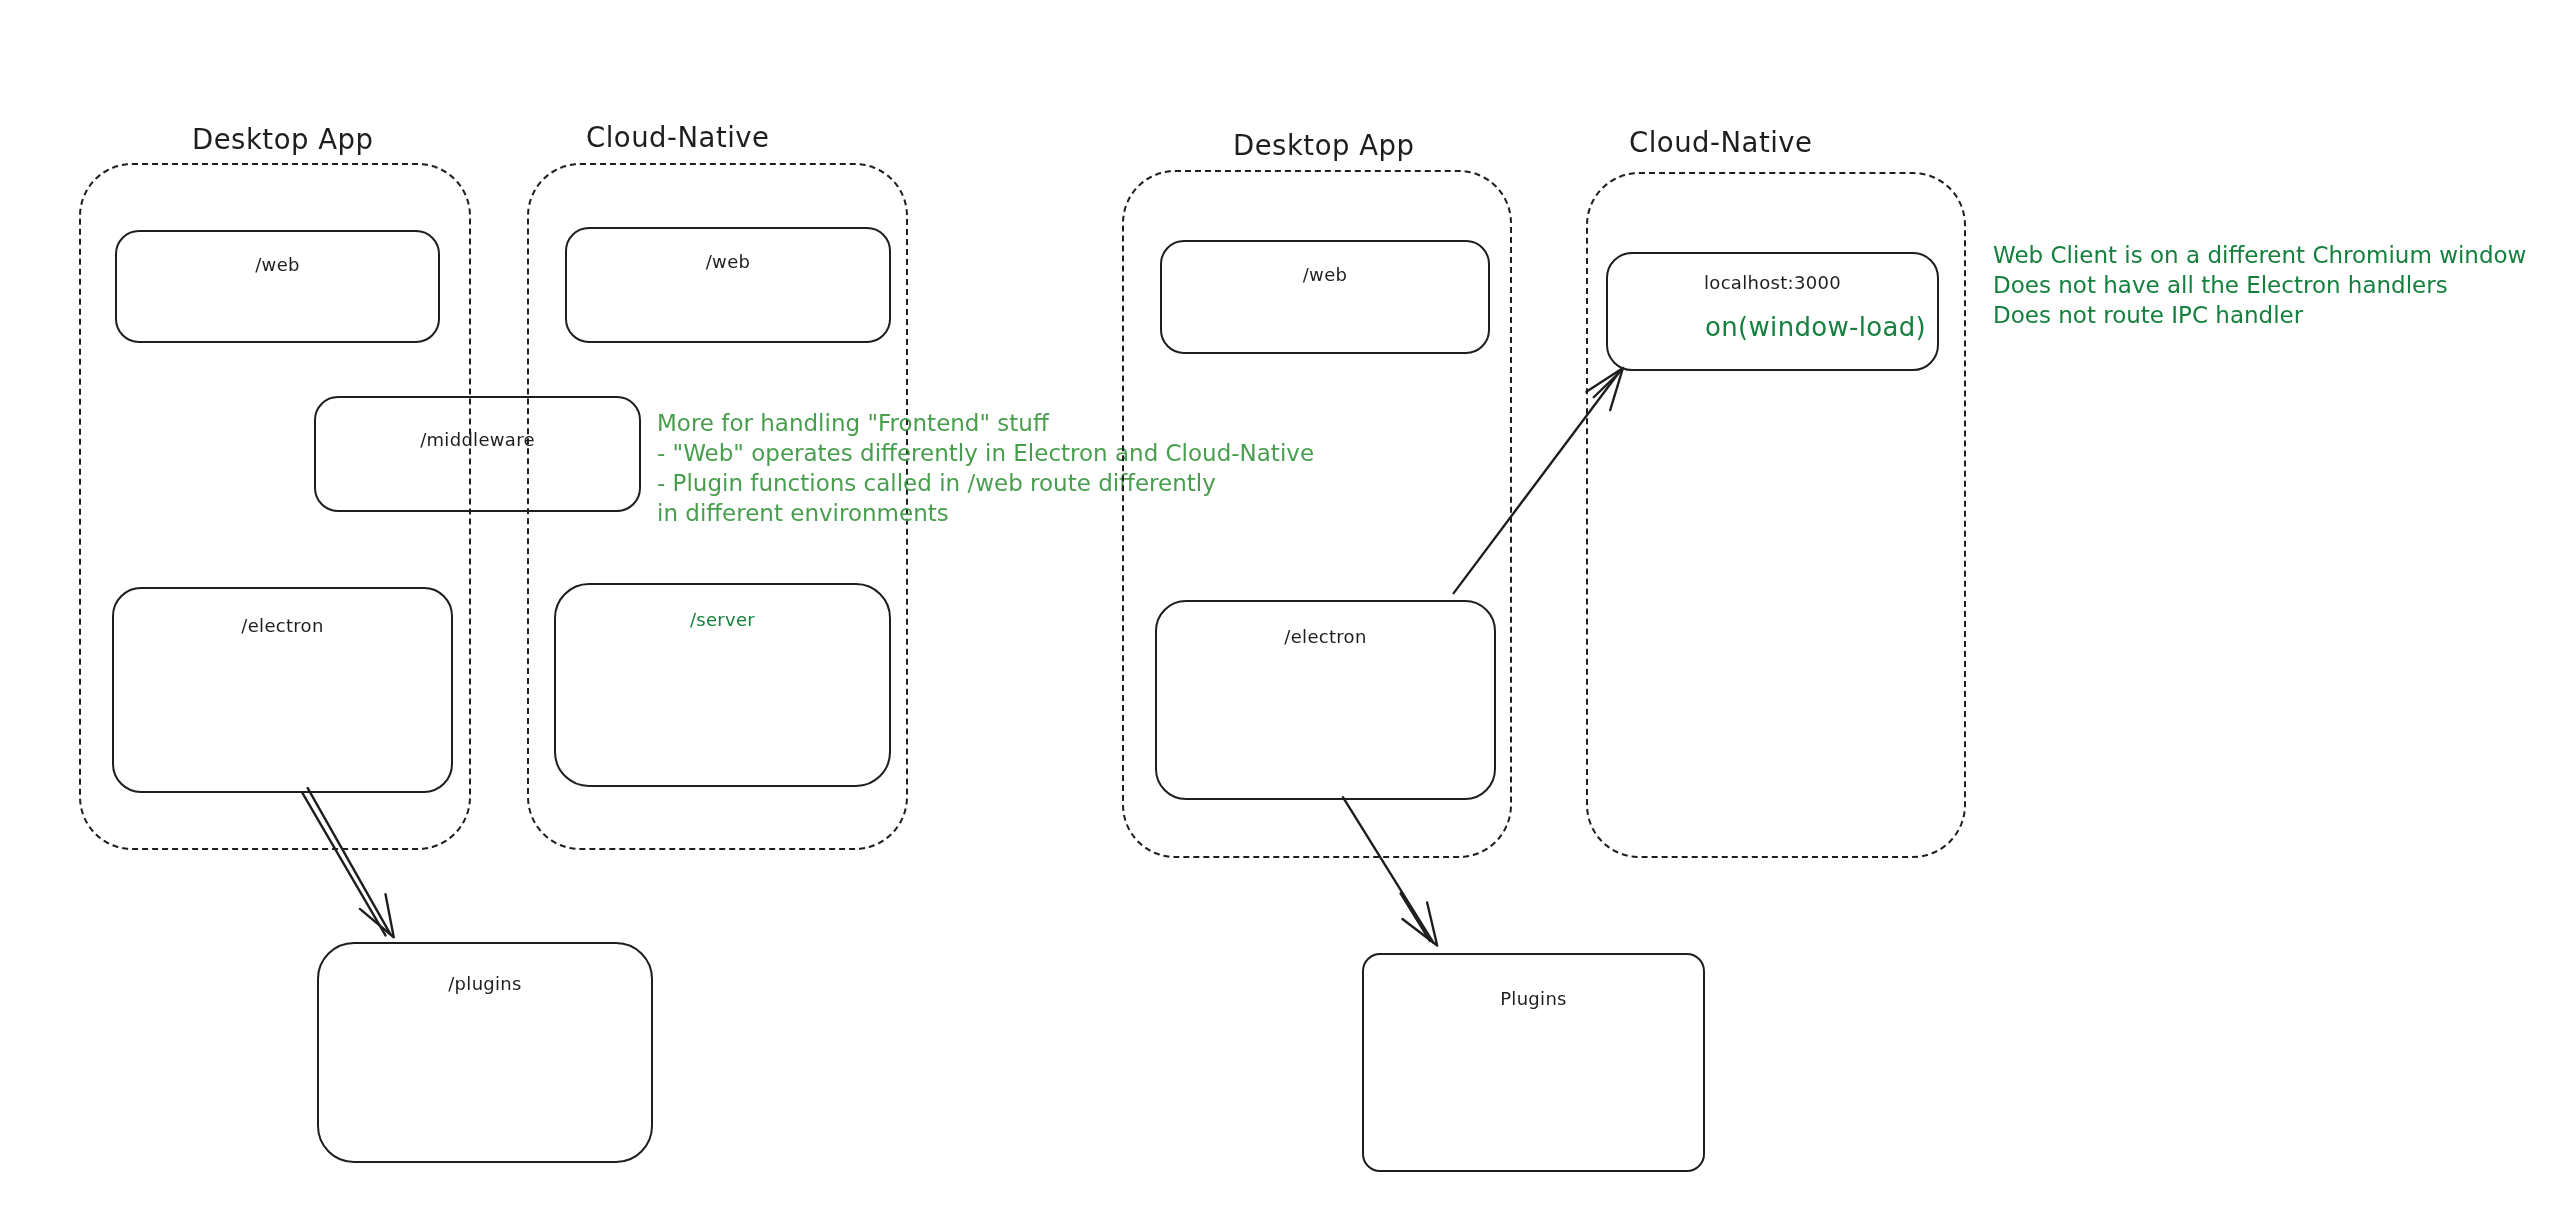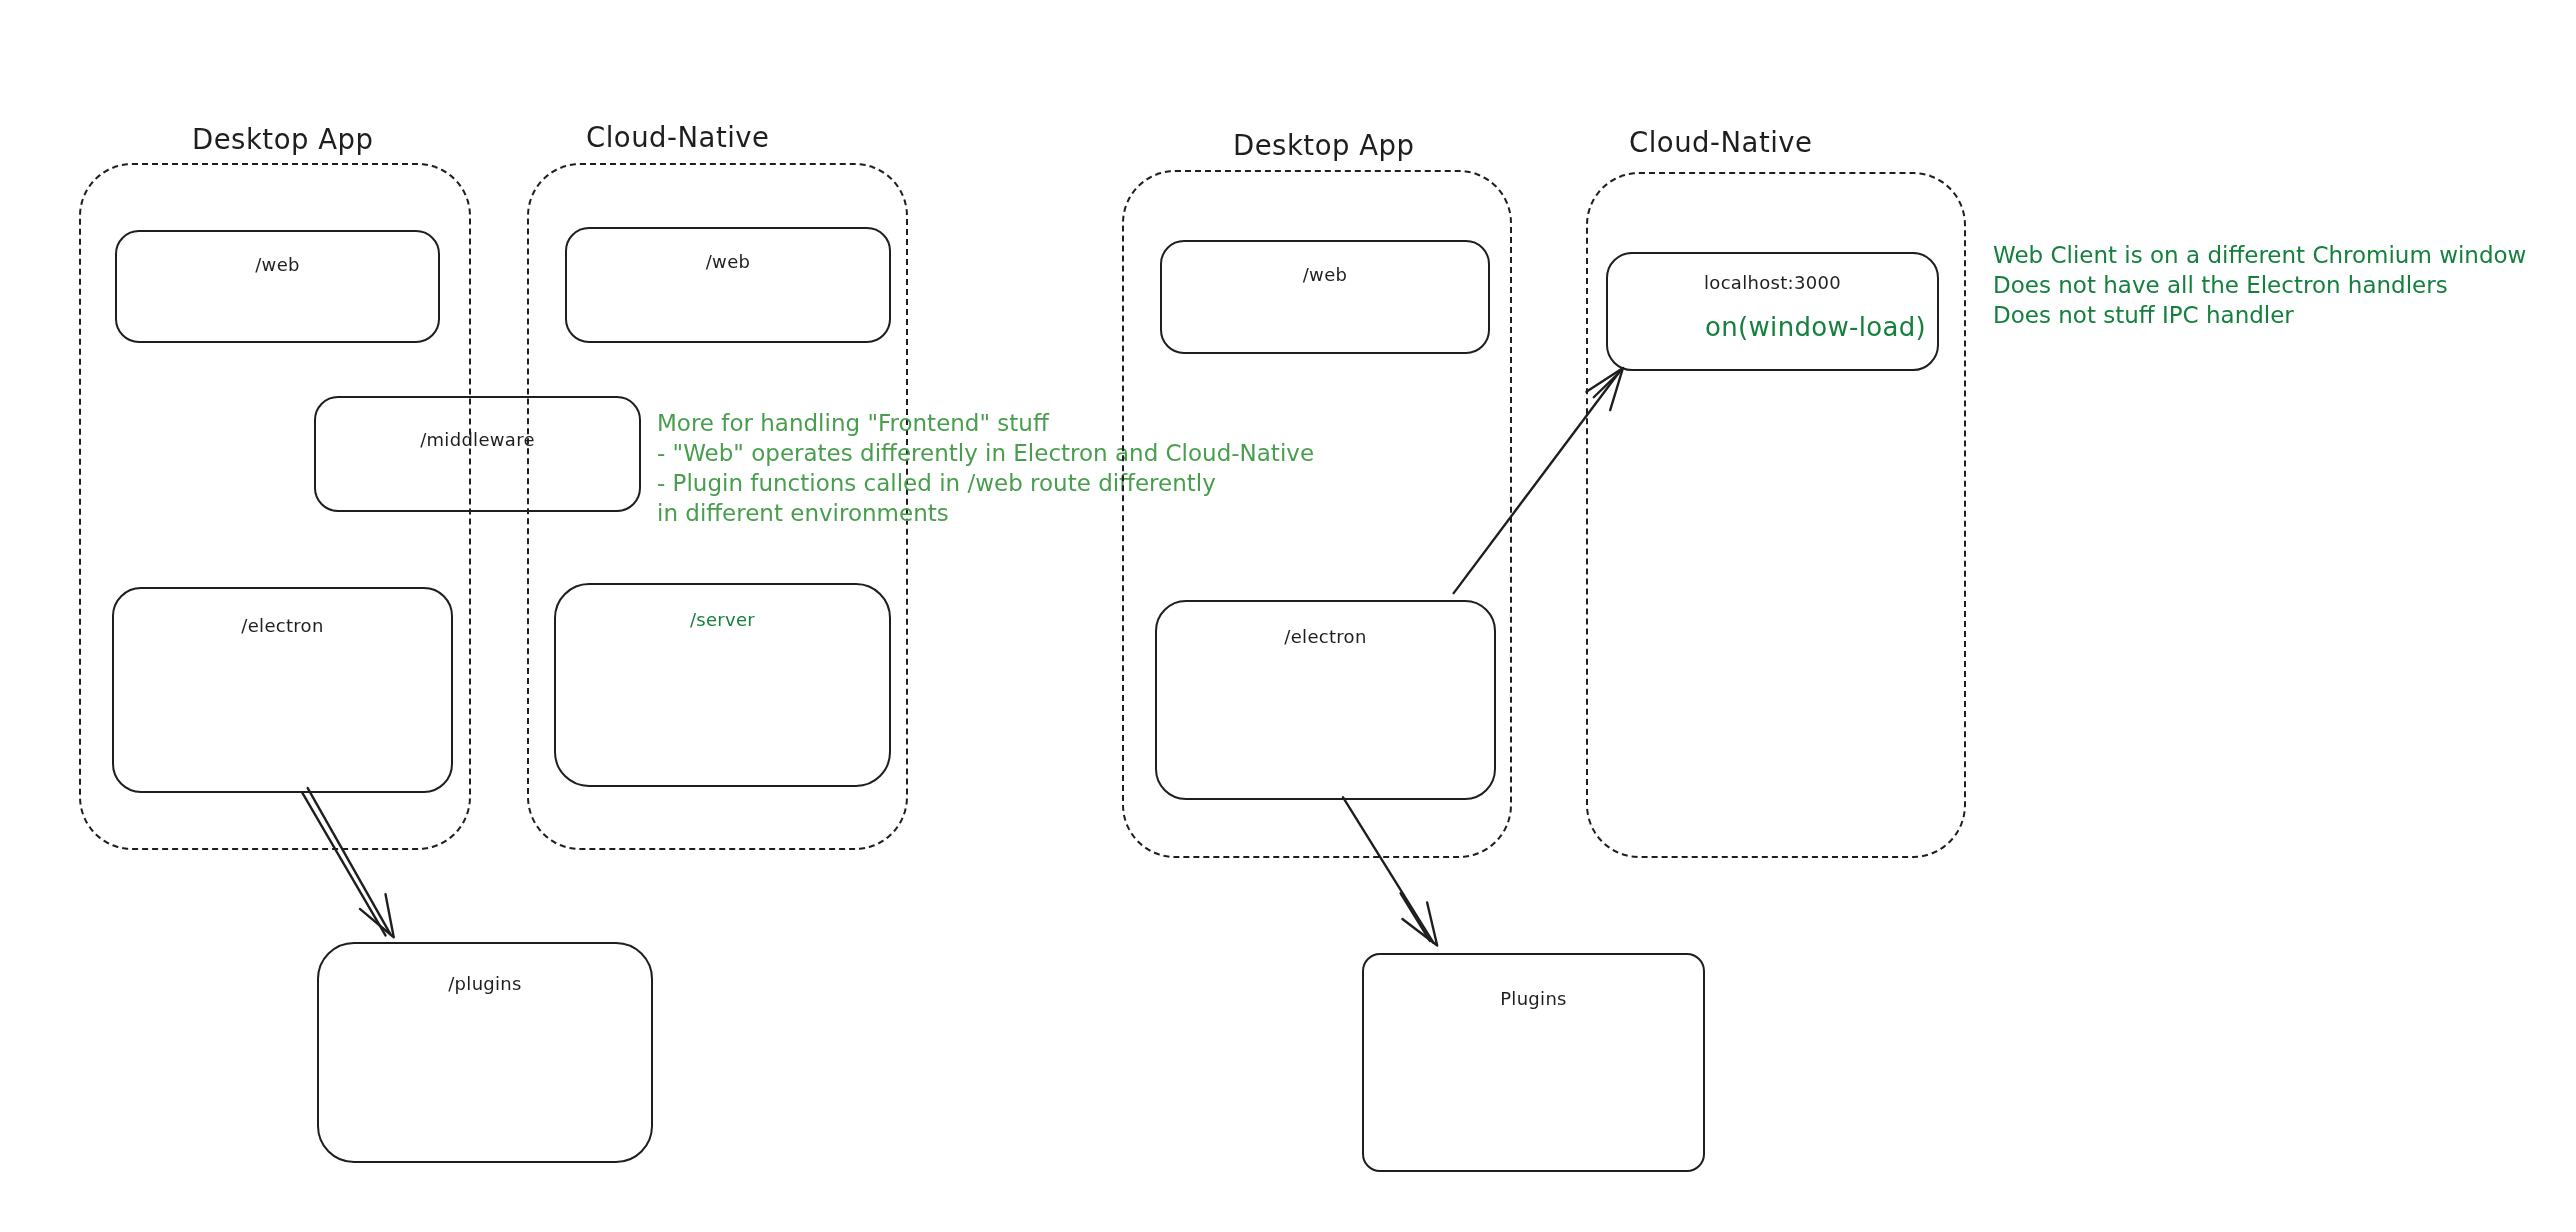--- a/index.html
+++ b/index.html
@@ -81,21 +81,21 @@
     <div class="lbl" style="margin-top:24px;">/electron</div>
   </div>
 
   <div class="box" style="left:1362px;top:953px;width:339px;height:215px;border-radius:18px;">
     <div class="lbl" style="margin-top:33px;">Plugins</div>
   </div>
 
   <div class="note red" style="left:1993px;top:240px;">
     <div>Web Client is on a different Chromium window</div>
     <div>Does not have all the Electron handlers</div>
-    <div>Does not stuff IPC handler</div>
+    <div>Does not route IPC handler</div>
   </div>
 
   <svg class="arrows" width="2576" height="1232" viewBox="0 0 2814 1346">
 
     <g>
       <path d="M336,861 L426,1020"></path>
       <path d="M330,866 L421,1022" stroke-width="1.8"></path>
       <path d="M430,1024 L421,977 M430,1024 L393,993"></path>
     </g>
 

